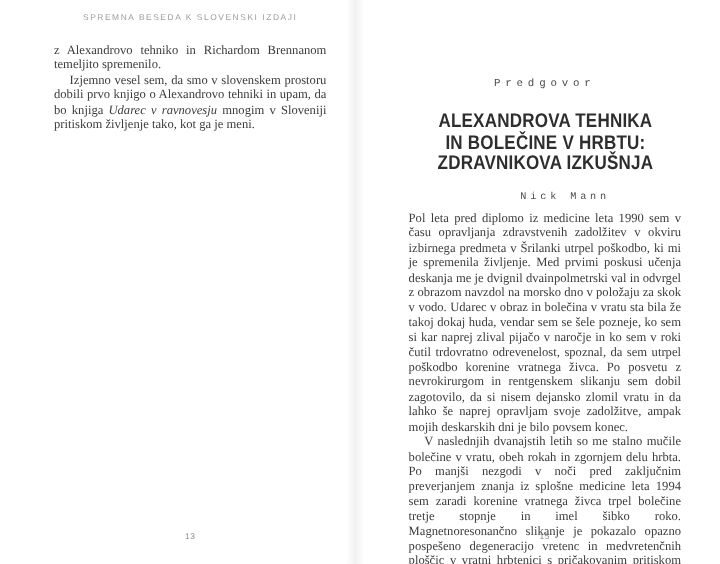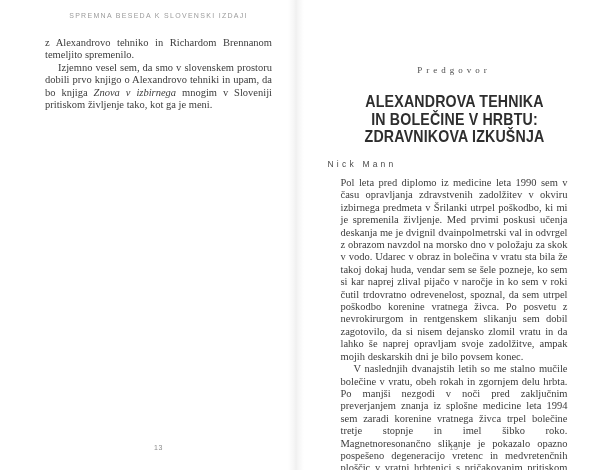--- a/index.html
+++ b/index.html
@@ -88,21 +88,21 @@
   .left-body {
     top: 37px;
   }
   
   .kicker {
     position: absolute;
     left: 45px;
     width: 227px;
     top: 65px;
     text-align: center;
-    font-family: Liberation Serif, serif;
+    font-family: Liberation Mono, monospace;
     font-size: 9px;
     letter-spacing: 4px;
     color: #4c4c4c;
     white-space: nowrap;
   }
   .chapter-title {
     position: absolute;
     left: 45px;
     width: 227px;
     top: 93px;
@@ -116,44 +116,45 @@
     letter-spacing: 0.2px;
     transform: scaleX(0.86);
     transform-origin: center top;
     white-space: nowrap;
   }
   .chapter-title .title-line {
     display: block;
   }
   .author {
     position: absolute;
-    left: 32px;
+    left: 62px;
     width: 227px;
     top: 159px;
-    font-family: Liberation Sans, sans-serif;
+    text-align: center;
+    font-family: Liberation Mono, monospace;
     font-size: 8.5px;
     letter-spacing: 3.2px;
     color: #4c4c4c;
     white-space: nowrap;
   }
   .right-body {
     top: 177px;
   }
 </style>
 </head>
 <body>
 
 <div class="spread">
 
   <div class="page">
     <div class="running-header">SPREMNA BESEDA K SLOVENSKI IZDAJI</div>
 
     <div class="content-col body-text left-body">
       <p>z Alexandrovo tehniko in Richardom Brennanom temeljito spremenilo.</p>
-      <p class="indent"><span>Izjemno vesel sem, da smo v slovenskem prostoru dobili prvo knjigo o Alexandrovo tehniki in upam, da bo knjiga </span><i>Znova v izbirnega</i><span> mnogim v Sloveniji pritiskom življenje tako, kot ga je meni.</span></p>
+      <p class="indent"><span>Izjemno vesel sem, da smo v slovenskem prostoru dobili prvo knjigo o Alexandrovo tehniki in upam, da bo knjiga </span><i>Udarec v ravnovesju</i><span> mnogim v Sloveniji pritiskom življenje tako, kot ga je meni.</span></p>
     </div>
 
     <div class="page-number">13</div>
   </div>
 
   <div class="page">
     <div class="kicker">Predgovor</div>
 
     <h1 class="chapter-title">
       <span class="title-line">ALEXANDROVA TEHNIKA</span>

